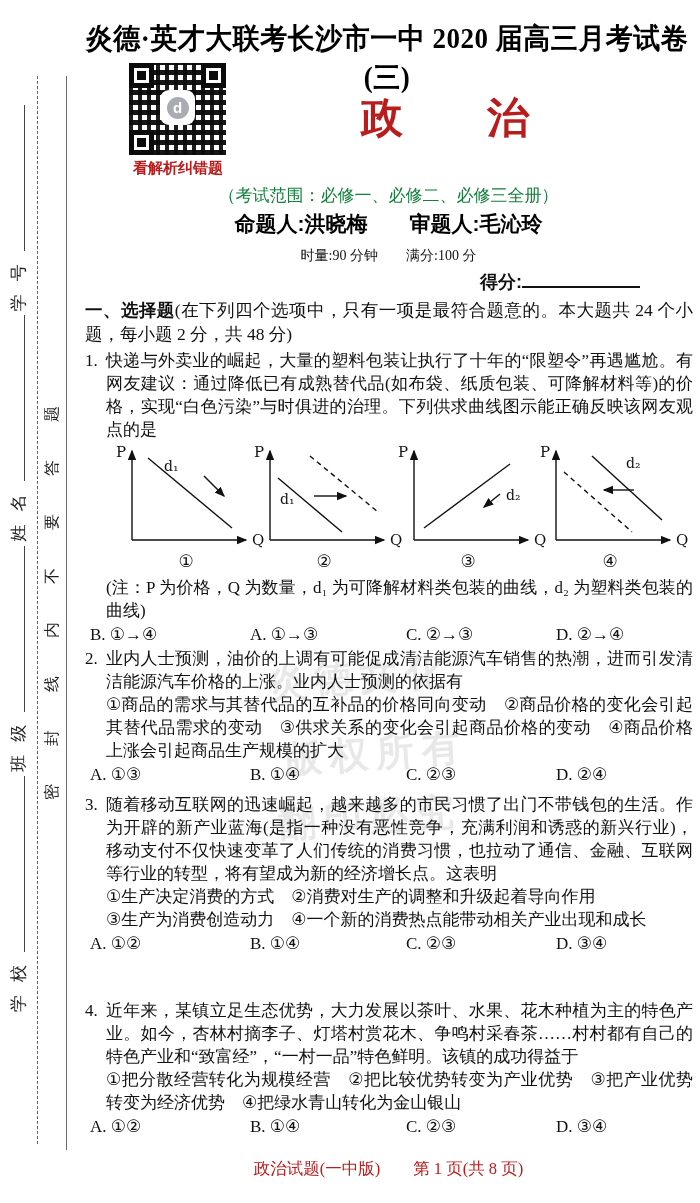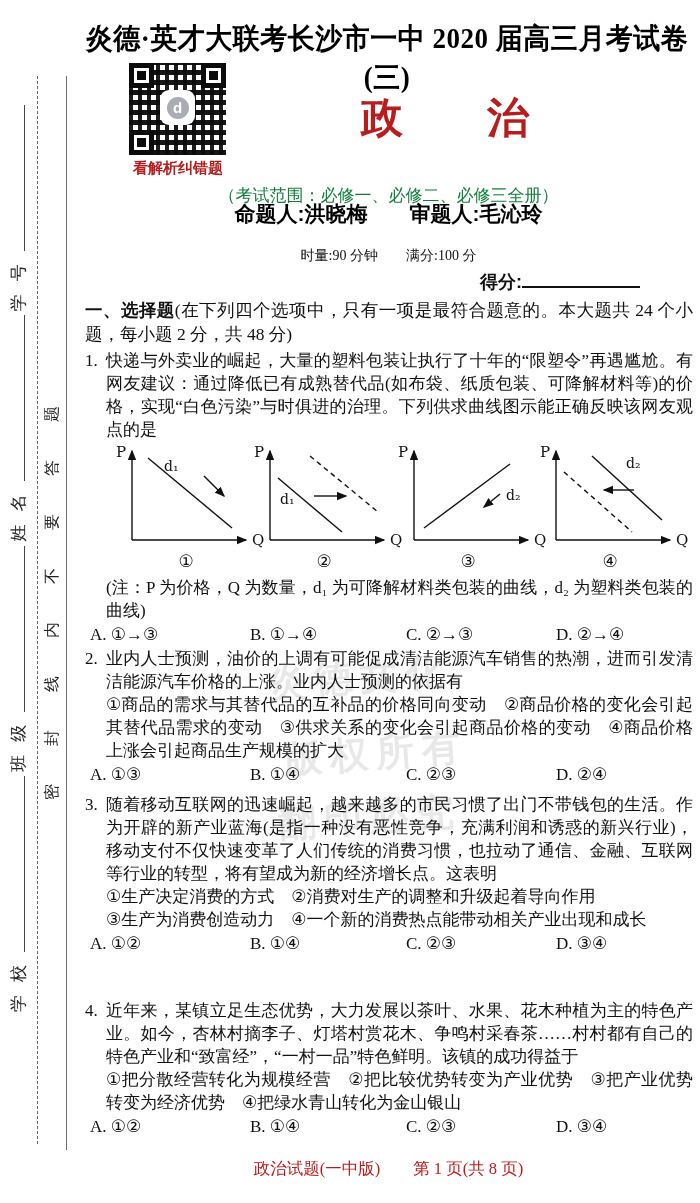--- a/index.html
+++ b/index.html
@@ -44,21 +44,21 @@
              display:flex; align-items:center; justify-content:center; box-shadow:0 0 0 2px #fff; }
   .qr-logo-c { width:22px; height:22px; border-radius:50%; background:#a9adb3; color:#fff;
                font:700 15px/22px "Liberation Sans","DejaVu Sans",sans-serif; text-align:center; }
   .qr-caption { margin-top:4px; width:110px; margin-left:-6px; text-align:center;
                 font:700 15px/18px "Liberation Sans","DejaVu Sans",sans-serif; color:#b91c1c; }
   .subject-title {
     position:absolute; top:90px; left:240px; width:410px; text-align:center;
     font-size:42px; font-weight:900; color:#b91c1c;
   }
   .exam-scope { position:absolute; top:184px; left:85px; width:607px; text-align:center; font-size:17px; color:#15803d; }
-  .setter-line { position:absolute; top:201px; left:85px; width:607px; text-align:center;
+  .setter-line { position:absolute; top:211px; left:85px; width:607px; text-align:center;
                  font:700 21px/26px "Liberation Sans","DejaVu Sans",sans-serif; color:#000; }
   .time-line { position:absolute; top:247px; left:85px; width:607px; text-align:center; font-size:14px; }
   .score-row { position:absolute; top:270px; left:480px; font:700 18px/24px "Liberation Sans","DejaVu Sans",sans-serif; }
   .score-blank { display:inline-block; width:118px; height:16px; border-bottom:2px solid #111; vertical-align:baseline; }
   
   .section-head { position:absolute; top:299px; left:85px; width:608px; font-size:17.5px; line-height:23.5px; text-align:justify; }
   .section-head .st { font-weight:700; }
   .question { position:absolute; left:85px; width:608px; font-size:17px; line-height:23px; text-align:justify; }
   .qbody { position:relative; padding-left:21px; }
   .qnum { position:absolute; left:0; top:0; width:21px; }
@@ -173,22 +173,22 @@
           <line x1="94" y1="46" x2="64" y2="46" marker-end="url(#ah)"></line>
           <text x="0" y="13" stroke="none" fill="#111" font-size="15">P</text>
           <text x="136" y="101" stroke="none" fill="#111" font-size="15">Q</text>
           <text x="86" y="24" stroke="none" fill="#111" font-size="14">d₂</text>
           <text x="70" y="123" stroke="none" fill="#111" font-size="17" text-anchor="middle">④</text>
         </g>
       </svg>
 
       <div class="note">(注：P 为价格，Q 为数量，d₁ 为可降解材料类包装的曲线，d₂ 为塑料类包装的曲线)</div>
       <div class="opts">
+        <span>B. ①→④</span>
         <span>A. ①→③</span>
-        <span>B. ①→④</span>
         <span>C. ②→③</span>
         <span>D. ②→④</span>
       </div>
     </div>
   </div>
 
   <div class="question q2">
     <div class="qbody">
       <span class="qnum">2.</span>
       <span>业内人士预测，油价的上调有可能促成清洁能源汽车销售的热潮，进而引发清洁能源汽车价格的上涨。业内人士预测的依据有</span>

